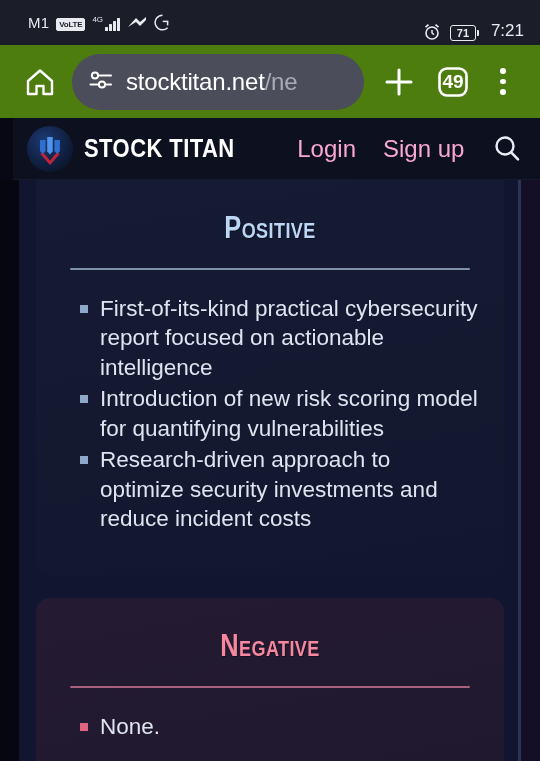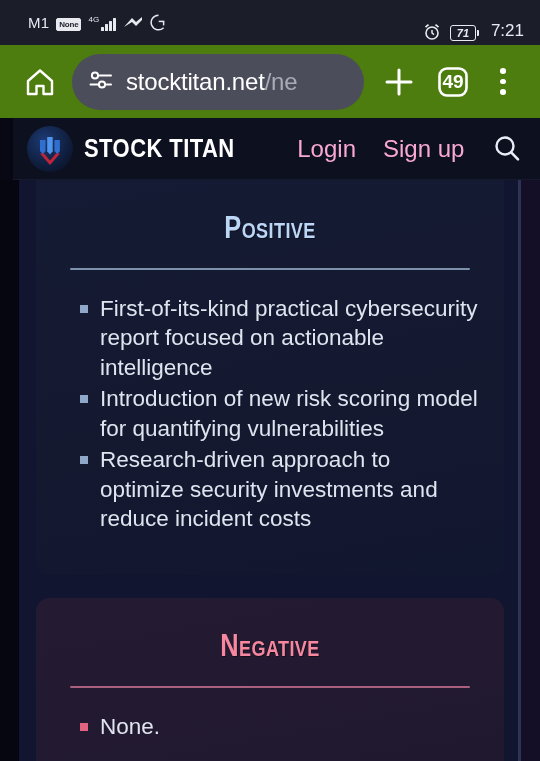--- a/index.html
+++ b/index.html
@@ -34,21 +34,21 @@
   .bars i { width: 2.6px; background: #e9eaf0; border-radius: .5px; display:block; }
   .bars i:nth-child(1){ height: 4px; } .bars i:nth-child(2){ height: 7px; }
   .bars i:nth-child(3){ height: 10px; } .bars i:nth-child(4){ height: 13px; }
   .sb-icon svg { display: block; }
   .battery {
     display: flex; align-items: center;
   }
   .batt-body {
     border: 1.7px solid #e9eaf0; border-radius: 3px;
     font-size: 11px; font-weight: bold; color: #e9eaf0;
-    padding: 0px 3px; line-height: 14px; min-width: 26px; text-align: center; font-style: italic;
+    padding: 0px 3px; line-height: 14px; min-width: 26px; text-align: center;
   }
   .batt-cap { width: 2px; height: 6px; background: #e9eaf0; border-radius: 0 1px 1px 0; margin-left: 1px; }
   .clock { font-size: 17px; color: #e9eaf0; margin-left: 3px; margin-top: 16px; }
 
   
   .toolbar {
     position: absolute; left: 0; top: 45px; width: 540px; height: 73px;
     background: #4d7c0f; display: flex; align-items: center; padding: 0 14px;
   }
   .tb-btn { display: flex; align-items: center; justify-content: center; flex: none; }
@@ -150,21 +150,21 @@
   .neg-list { margin-top: 22px; }
 </style>
 </head>
 <body>
 
 <div id="screen">
 
   <div class="statusbar">
     <div class="sb-left">
       <span class="carrier">M1</span>
-      <span class="volte">None</span>
+      <span class="volte">VoLTE</span>
       <span class="net">
         <span class="g">4G</span>
         <span class="bars">
             <i></i>
             <i></i>
             <i></i>
             <i></i>
           </span>
       </span>
       <span class="sb-icon">

